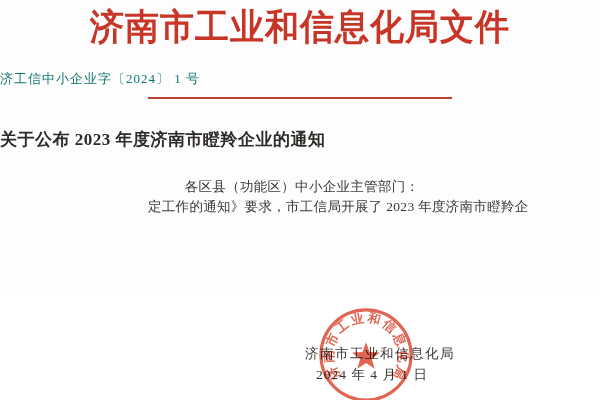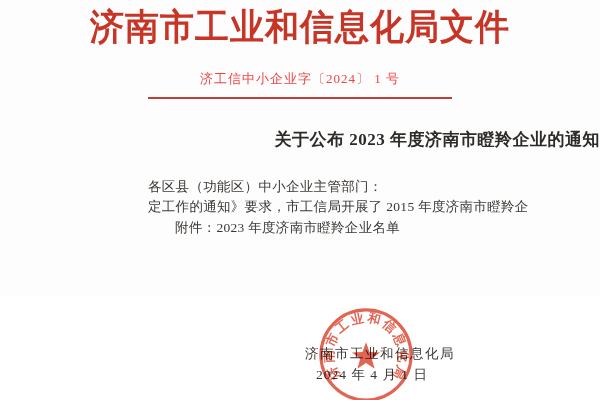--- a/index.html
+++ b/index.html
@@ -18,46 +18,45 @@
     position: absolute; top: 4px; left: 0; right: 0;
     text-align: center;
     font-size: 34px; line-height: 46px;
     font-weight: bold;
     letter-spacing: 1px;
     color: #c73527;
     transform: scaleY(1.06);
   }
   .doc-number {
     position: absolute; top: 70px; left: 0; right: 0;
-    text-align: center;
     font-size: 13px;
     letter-spacing: 1px;
-    color: #ef4444;
+    color: #0f766e;
   }
   .red-rule {
     position: absolute; top: 97px; left: 148px;
     width: 304px; height: 2px;
     background: #bb4136;
   }
   .doc-title {
     position: absolute; top: 128px; left: 0; right: 0;
-    text-align: right;
+    text-align: left;
     font-size: 17px;
     font-weight: bold;
     letter-spacing: 0.5px;
     color: #2d2a27;
   }
   .doc-body {
     position: absolute; top: 177px; left: 148px;
     width: 308px;
     font-size: 13.5px; line-height: 20.3px;
     letter-spacing: 0.3px;
     color: #3b3733;
   }
-  .body-line { white-space: nowrap; }
+  .body-line { white-space: nowrap; text-align: center; }
   .indent { padding-left: 2em; }
   .signature-line {
     position: absolute; top: 345px; left: 305px;
     font-size: 13.5px; letter-spacing: 1.5px;
     color: #3b3733;
     white-space: nowrap;
   }
   .date-line {
     position: absolute; top: 366px; left: 316px;
     font-size: 13.5px; letter-spacing: 1px;
@@ -79,22 +78,21 @@
   <div class="doc-header">济南市工业和信息化局文件</div>
 
   <div class="doc-number">济工信中小企业字〔2024〕 1 号</div>
 
   <div class="red-rule"></div>
 
   <div class="doc-title">关于公布 2023 年度济南市瞪羚企业的通知</div>
 
   <div class="doc-body">
     <div class="body-line">各区县（功能区）中小企业主管部门：</div>
-    <div class="body-line">定工作的通知》要求，市工信局开展了 2015 年度济南市瞪羚企</div>
-    <div class="body-line indent">附件：2023 年度济南市瞪羚企业名单</div>
+    <div class="body-line">定工作的通知》要求，市工信局开展了 2023 年度济南市瞪羚企</div>
   </div>
 
   <div class="signature-line">济南市工业和信息化局</div>
 
   <div class="date-line">2024 年 4 月 1 日</div>
 
   <svg class="seal" viewBox="0 0 100 100">
     <circle cx="50" cy="50" r="46" fill="none" stroke="#dd4f3b" stroke-width="3.2"></circle>
     <path id="sealArc" d="M 24.34,71.53 A 33.5,33.5 0 1 1 75.66,71.53" fill="none"></path>
     <text font-size="13" letter-spacing="2.3" fill="#dd4f3b" font-family="Liberation Serif, serif" font-weight="bold">

